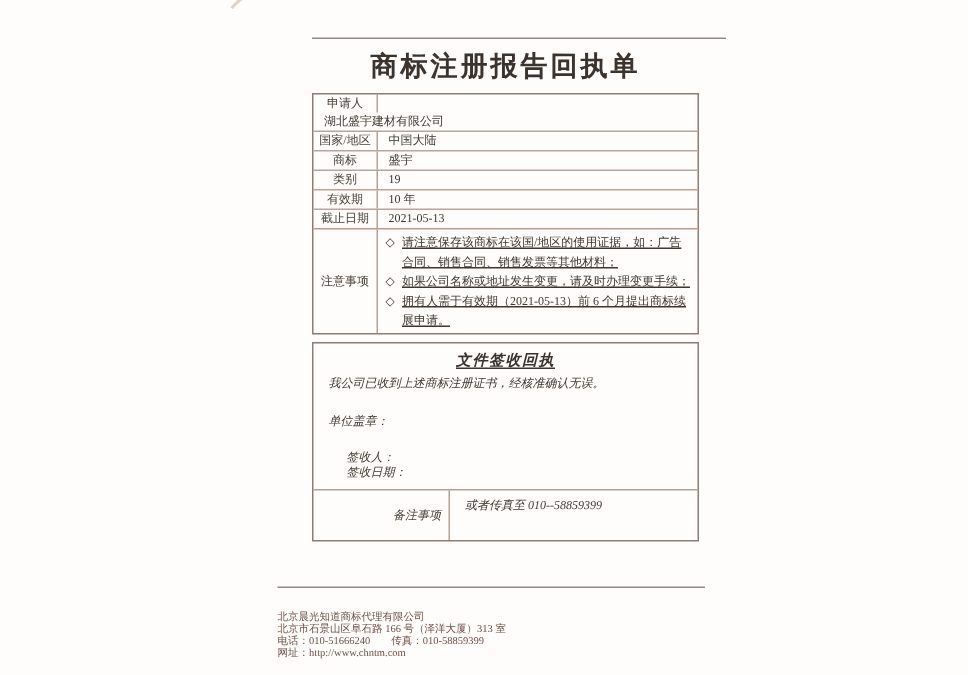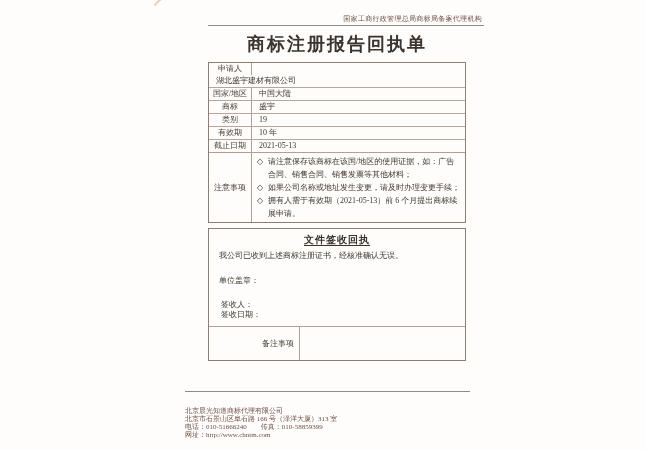--- a/index.html
+++ b/index.html
@@ -49,35 +49,35 @@
   .tvalue { flex:1; padding-left:7px; font-size:8px; line-height:12px; color:#3f362f; }
   .notes-row { display:flex; border-top:1px solid #c09a91; }
   .notes-label {
     width:42px; flex:none; border-right:1px solid #b2a198;
     display:flex; align-items:center; justify-content:center;
     font-size:8px; color:#4a4039;
   }
   .notes-content { flex:1; padding:2px 3px 2px 5px; font-size:8px; line-height:13px; color:#3f362f; }
   .note-item { display:flex; }
   .note-bullet { width:11px; flex:none; }
-  .note-text { flex:1; }
+  .note-text { flex:1;text-decoration:underline; }
   
   .receipt-table {
     position:absolute; left:208px; top:228px; width:258px;
-    border:1px solid #8e7d74; box-sizing:border-box; background:#fefdfb;
+    border:1px solid #8e7d74; box-sizing:border-box; background:#fefdfb;font-style:italic;
   }
   .receipt-main { height:93px; }
   .receipt-title {
     text-align:center; font-size:10px; font-weight:bold;
     letter-spacing:1px; margin-top:4px; color:#3a332e;
     text-decoration:underline; text-underline-offset:2px;
   }
   .receipt-statement { font-size:8px; margin:3px 6px 0 10px; color:#3f362f; }
   .stamp-label { font-size:8px; margin:14px 0 0 10px; color:#3f362f; }
-  .signer-lines { font-size:8px; margin:14px 0 0 12px; line-height:10px; color:#3f362f; }
+  .signer-lines { font-size:8px; margin:14px 0 0 22px; line-height:10px; color:#3f362f; }
   .remark-row { display:flex; border-top:1px solid #b2a198; height:34px; box-sizing:border-box; }
   .remark-label {
     width:42px; flex:none; border-right:1px solid #b2a198;
     display:flex; align-items:center; justify-content:center;
     font-size:8px; color:#4a4039;margin-left:48px;
   }
   .remark-content { flex:1; padding:2px 0 0 10px; font-size:8px; line-height:15px; color:#3f362f; }
   
   .footer {
     position:absolute; left:185px; top:391px; width:285px;
@@ -86,21 +86,20 @@
   }
   .footer-contact .sep { display:inline-block; width:14px; }
 </style>
 </head>
 <body>
 
 <div class="page">
 
   <div class="scan-artifact"></div>
 
-  <div class="agency-note">国家工商行政管理总局商标局备案代理机构</div>
   <div class="header-rule"></div>
 
   <div class="doc-title">商标注册报告回执单</div>
 
   <div class="info-table">
     <div class="trow">
       <div class="tlabel">申请人</div>
       <div class="tvalue">湖北盛宇建材有限公司</div>
     </div>
     <div class="trow">
@@ -148,20 +147,21 @@
       <div class="receipt-statement">我公司已收到上述商标注册证书，经核准确认无误。</div>
       <div class="stamp-label">单位盖章：</div>
       <div class="signer-lines">
         <div>签收人：</div>
         <div>签收日期：</div>
       </div>
     </div>
     <div class="remark-row">
       <div class="remark-label">备注事项</div>
       <div class="remark-content">
+        <div>或者传真至 010--58859399</div>
       </div>
     </div>
   </div>
 
   <div class="footer">
     <div>北京晨光知道商标代理有限公司</div>
     <div>北京市石景山区阜石路 166 号（泽洋大厦）313 室</div>
     <div class="footer-contact">
       <span>电话：010-51666240</span><span class="sep"></span><span>传真：010-58859399</span>
     </div>

